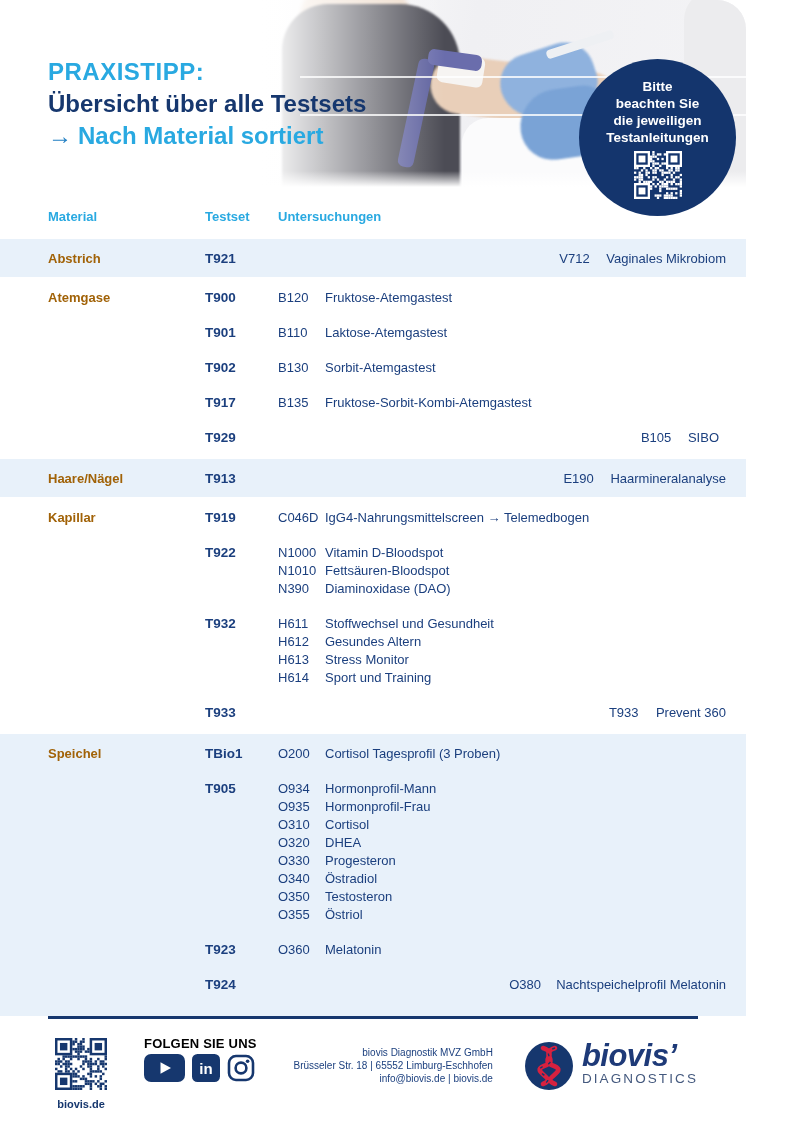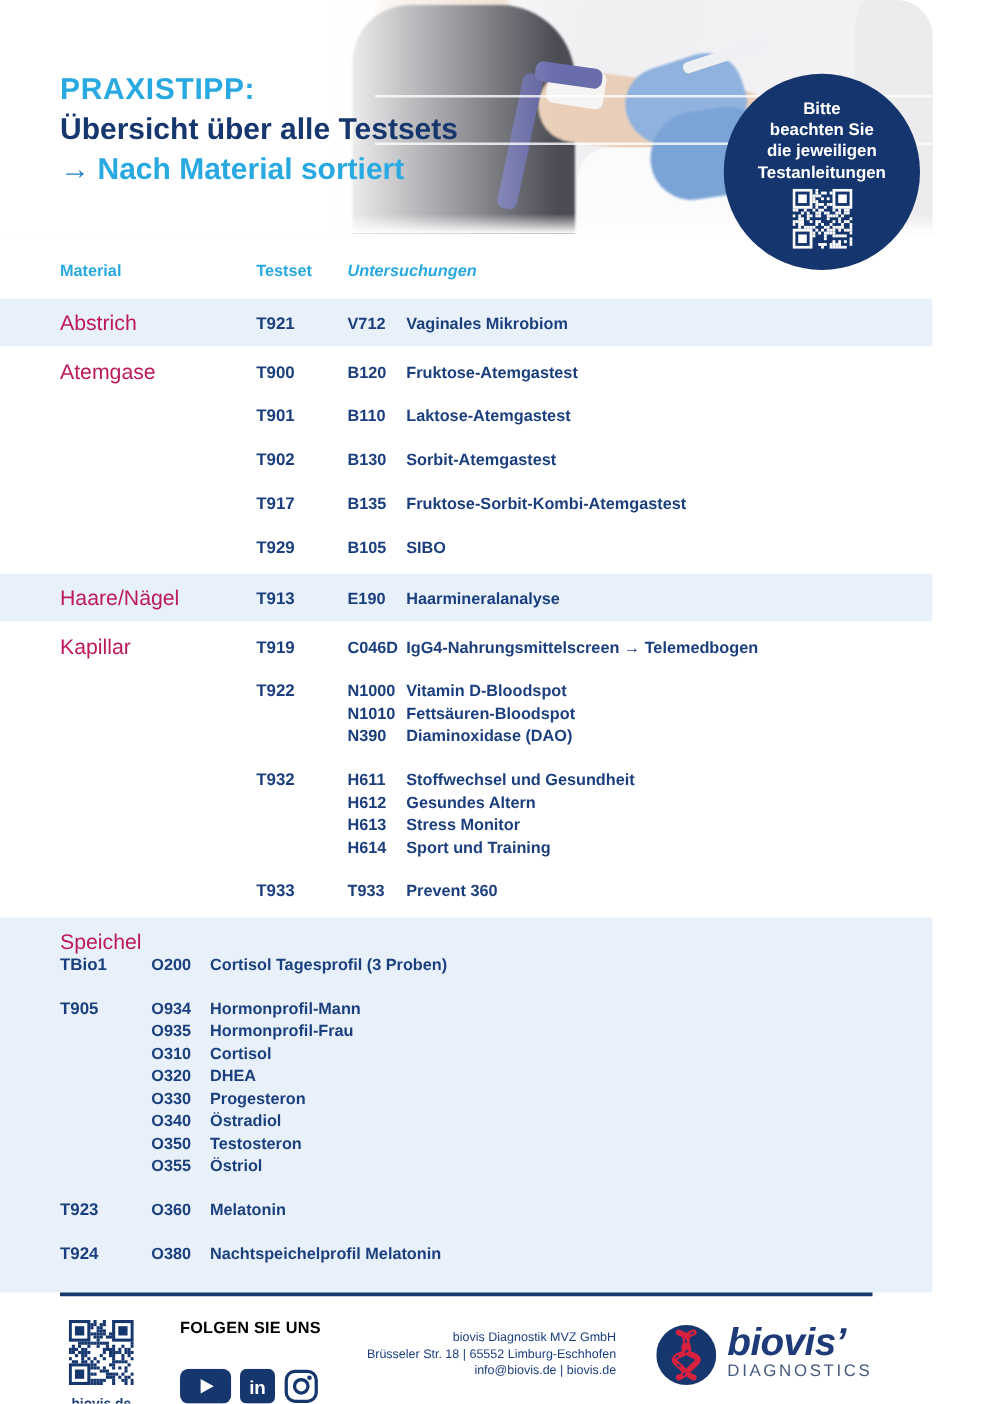--- a/index.html
+++ b/index.html
@@ -34,44 +34,44 @@
 
   .badge{position:absolute;left:579px;top:59px;width:157px;height:157px;border-radius:50%;
          background:#14356D;z-index:4;text-align:center;color:#fff;}
   .badge-lines{padding-top:19px;font-size:13.5px;font-weight:bold;line-height:17px;}
   .badge svg{margin-top:5px;}
 
   
   .thead{display:flex;padding:22px 48px 15px;font-size:13px;font-weight:bold;color:#29A9E1;}
   .col-mat{width:157px;flex:none;}
   .col-set{width:73px;flex:none;}
-  .col-unt{flex:1;font-style:italic;}
+  .col-unt{flex:1;}
 
   .section{display:flex;padding:11px 20px 9px 48px;font-size:13px;}
   .section.hl{background:#E8F1FA;}
   .section.atem{padding:12px 27px 12px 48px;}
   .section.kap{padding:12px 20px 12px 48px;}
-  .section.last{padding-bottom:22px;flex-direction:column;}
-  .material{width:157px;flex:none;font-weight:normal;font-size:17px;line-height:18px;color:#be185d;}
+  .section.last{padding-bottom:22px;}
+  .material{width:157px;flex:none;font-weight:bold;font-size:13px;line-height:18px;color:#a16207;}
   .groups{flex:1;display:flex;flex-direction:column;}
   .group{display:flex;margin-bottom:17px;}
-  .group:last-child{margin-bottom:0;}
+  .group:last-child{margin-bottom:0;justify-content:space-between;}
   .tsid{width:73px;flex:none;font-weight:bold;font-size:13.5px;line-height:18px;color:#1B3F7E;}
   .analyses{display:flex;flex-direction:column;}
-  .analysis{display:flex;line-height:18px;color:#1B3F7E;font-weight:bold;}
+  .analysis{display:flex;line-height:18px;color:#1B3F7E;}
   .acode{min-width:47px;flex:none;}
   .rule{height:2.5px;background:#16376E;margin:0 48px;}
 
   
   .footer{display:flex;align-items:flex-start;padding:17px 48px 0;}
   .qr-block{width:66px;flex:none;text-align:center;margin-top:2px;}
   .qr-label{font-size:11px;font-weight:bold;margin-top:4px;color:#16376E;}
   .follow{margin-left:30px;flex:none;}
   .follow-h{font-size:13px;font-weight:bold;color:#000000;letter-spacing:.2px;}
-  .soc-row{display:flex;align-items:center;gap:7px;margin-top:26px;}
+  .soc-row{display:flex;align-items:center;gap:7px;margin-top:3px;}
   .address{flex:1;text-align:right;font-size:10px;line-height:13px;color:#1B3F7E;padding-right:32px;margin-top:10px;}
   .logo{display:flex;align-items:flex-start;gap:9px;flex:none;margin-top:6px;}
   .logo-text .l1{font-size:31px;font-weight:bold;font-style:italic;color:#1E3A78;line-height:28px;letter-spacing:-.5px;}
   .logo-text .l2{font-size:13.5px;color:#44597E;letter-spacing:2.1px;margin-top:1px;}
 </style>
 </head>
 <body>
 
 <div class="page">
 

